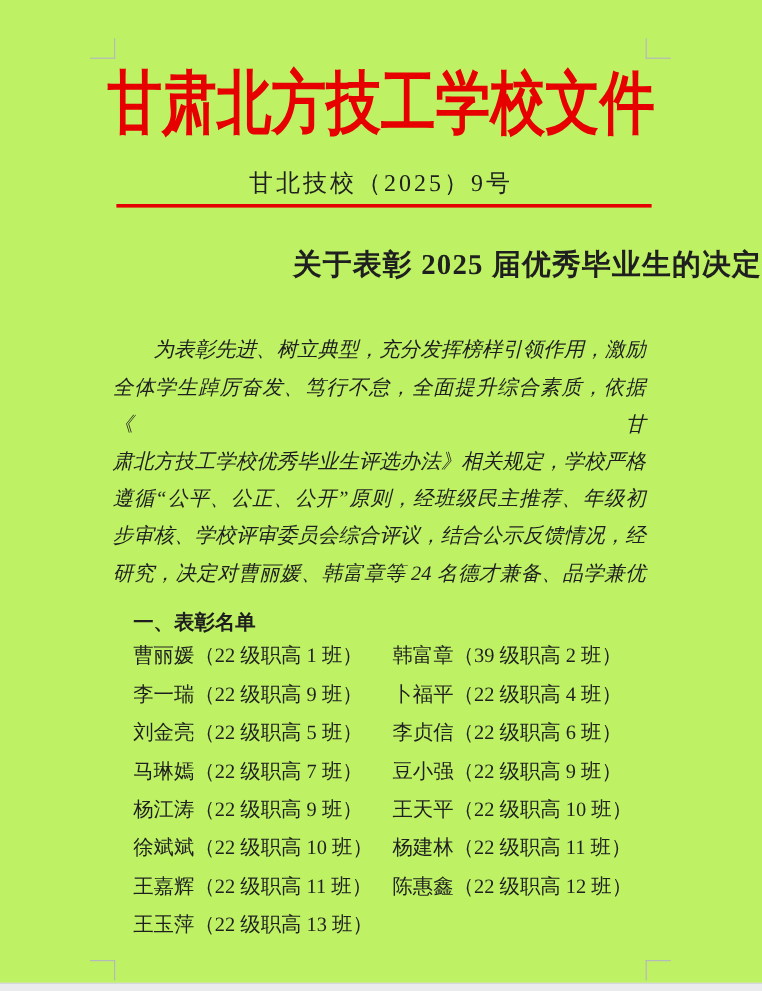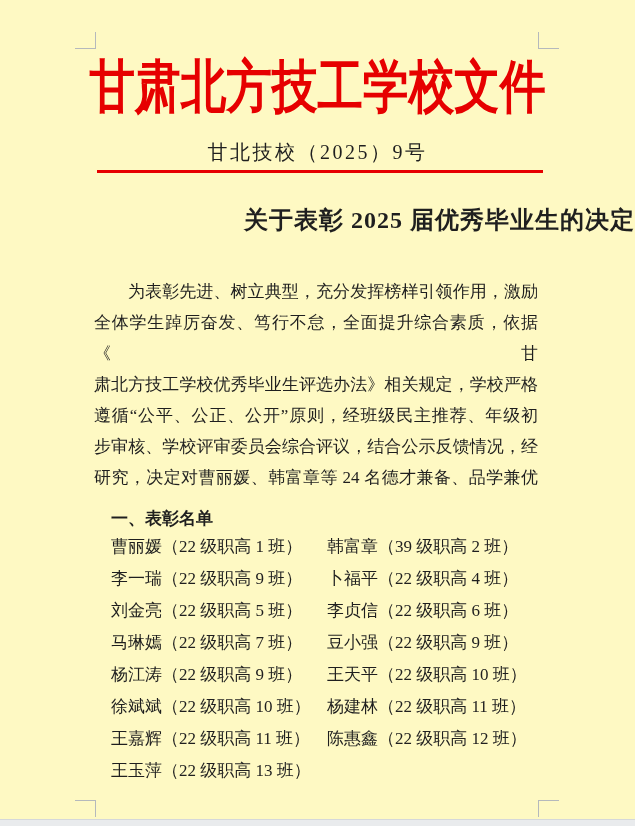--- a/index.html
+++ b/index.html
@@ -1,20 +1,20 @@
 <!DOCTYPE html>
 <html><head>
 <meta charset="utf-8">
 <style>
   html, body { margin: 0; padding: 0; background: #ffffff; }
   .page {
     position: relative;
     width: 635px;
     height: 826px;
-    background: #fef9c3;
+    background: #bef264;
     overflow: hidden;
     font-family: "Liberation Serif", "DejaVu Serif", serif;
     color: #1f1f1f;
   }
   
   .crop { position: absolute; width: 20px; height: 16px; }
   .crop.tl { left: 75px;  top: 32px;  border-right: 1px solid #b5b9bc; border-bottom: 1px solid #b5b9bc; }
   .crop.tr { left: 538px; top: 32px;  border-left: 1px solid #b5b9bc;  border-bottom: 1px solid #b5b9bc; }
   .crop.bl { left: 75px;  top: 800px; border-right: 1px solid #b5b9bc; border-top: 1px solid #b5b9bc; }
   .crop.br { left: 538px; top: 800px; border-left: 1px solid #b5b9bc;  border-top: 1px solid #b5b9bc; }
@@ -33,21 +33,21 @@
 
   .doc-title {
     position: absolute; top: 204px; left: 0; width: 635px;
     text-align: right; font-size: 24px; font-weight: bold; letter-spacing: 1px;
   }
 
   .body-block {
     position: absolute; left: 94px; top: 276px; width: 444px;
     font-size: 17px; line-height: 31px;
   }
-  .body-line { text-align: justify; text-align-last: justify; white-space: normal; }
+  .body-line { text-align: justify; text-align-last: justify; white-space: normal; font-style: italic; }
   .body-line.indent { text-indent: 34px; }
   .body-line.last { text-align-last: left; }
 
   .section-heading {
     position: absolute; left: 94px; top: 503px; padding-left: 17px;
     font-family: "Liberation Sans", "DejaVu Sans", sans-serif;
     font-weight: bold; font-size: 17px; line-height: 31px;
   }
 
   .awardees {

